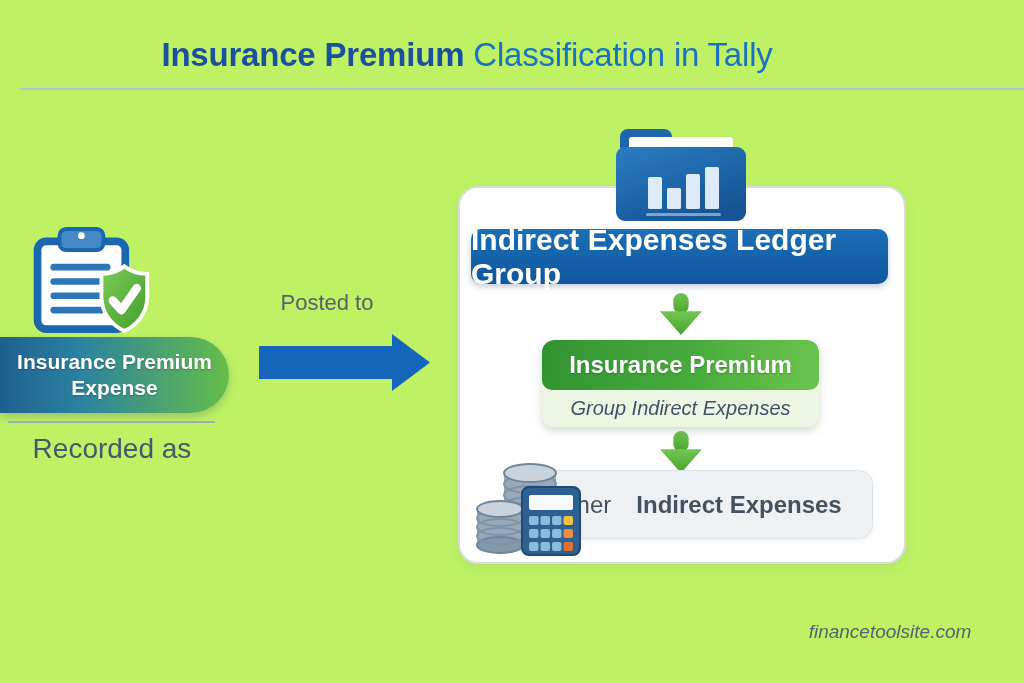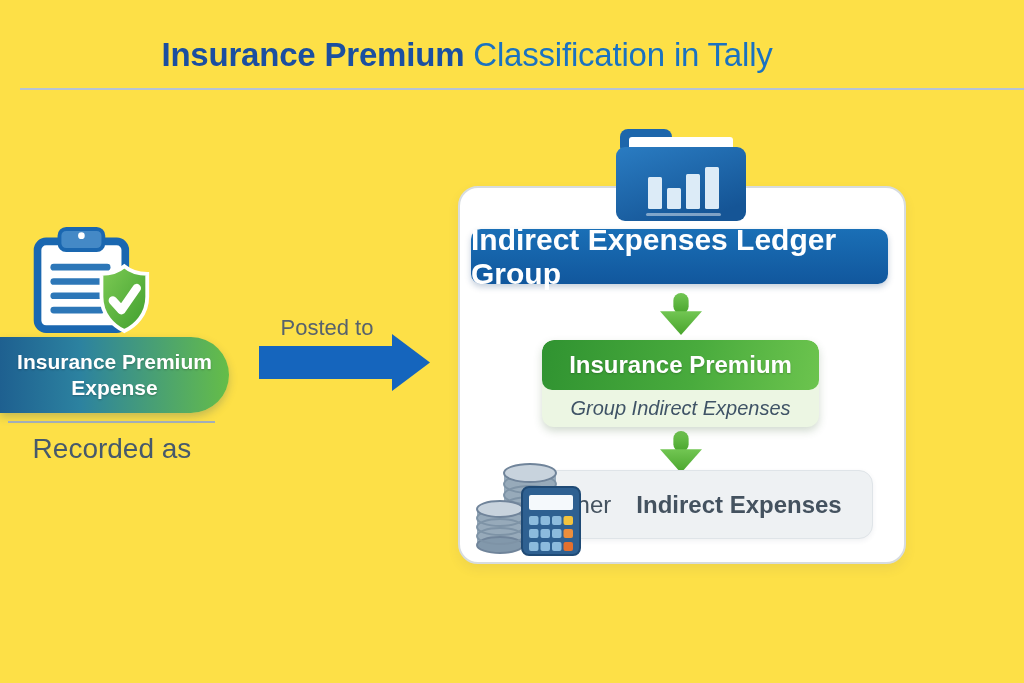--- a/index.html
+++ b/index.html
@@ -1,18 +1,18 @@
 <!DOCTYPE html>
 <html><head>
 <meta charset="utf-8">
 <style>
   html,body{margin:0;padding:0;background:#ffffff;}
   #stage{
     position:relative;width:1024px;height:683px;overflow:hidden;
-    background:#fde047;font-family:"Liberation Sans",sans-serif;
+    background:#bef264;font-family:"Liberation Sans",sans-serif;
     -webkit-font-smoothing:antialiased;
   }
   .abs{position:absolute;}
 
   
   .title{top:36px;left:0;width:1024px;text-align:center;font-size:33px;letter-spacing:-0.2px;transform:translateX(-45px);}
   .title .em{font-weight:bold;color:#1b4fa0;}
   .title .rest{font-weight:normal;color:#1a72c1;margin-left:9px;}
   .title-divider{top:88px;left:20px;right:0;height:2px;background:#b6c3d5;}
 
@@ -24,21 +24,21 @@
     border-radius:0 38px 38px 0;
     box-shadow:0 4px 8px rgba(30,70,110,0.25);
     color:#ffffff;font-weight:bold;font-size:21px;line-height:26px;
     display:flex;flex-direction:column;align-items:center;justify-content:center;
     text-shadow:0 1px 2px rgba(0,0,0,0.25);text-align:center;
   }
   .recorded-divider{left:8px;top:421px;width:207px;height:2px;background:#a2aeb9;}
   .recorded-caption{left:0;top:433px;width:224px;text-align:center;font-size:28px;color:#46596c;}
 
   
-  .posted-label{left:262px;top:315px;width:130px;text-align:center;font-size:22px;color:#57626d;}
+  .posted-label{left:262px;top:290px;width:130px;text-align:center;font-size:22px;color:#57626d;}
   .flow-arrow{left:259px;top:334px;width:171px;height:58px;}
 
   
   .ledger-panel{
     left:458px;top:186px;width:444px;height:374px;background:#ffffff;
     border:2px solid #d7dcdf;border-radius:20px;
     box-shadow:0 5px 12px rgba(60,80,100,0.08);
   }
   .folder-wrap{left:614px;top:123px;width:134px;height:100px;z-index:3;}
   .group-header{
@@ -209,14 +209,15 @@
       <rect x="64.5" y="70" width="9.5" height="9" rx="2" fill="#8cbbdd"></rect>
       <rect x="76" y="70" width="9.5" height="9" rx="2" fill="#8cbbdd"></rect>
       <rect x="87.5" y="70" width="9.5" height="9" rx="2" fill="#ec8e3c"></rect>
       <rect x="53" y="83" width="9.5" height="9" rx="2" fill="#8cbbdd"></rect>
       <rect x="64.5" y="83" width="9.5" height="9" rx="2" fill="#8cbbdd"></rect>
       <rect x="76" y="83" width="9.5" height="9" rx="2" fill="#8cbbdd"></rect>
       <rect x="87.5" y="83" width="9.5" height="9" rx="2" fill="#e4702e"></rect>
     </svg>
   </span>
 
+  <div class="abs footer">financetoolsite.com</div>
 
 </div>
 
 </body></html>

